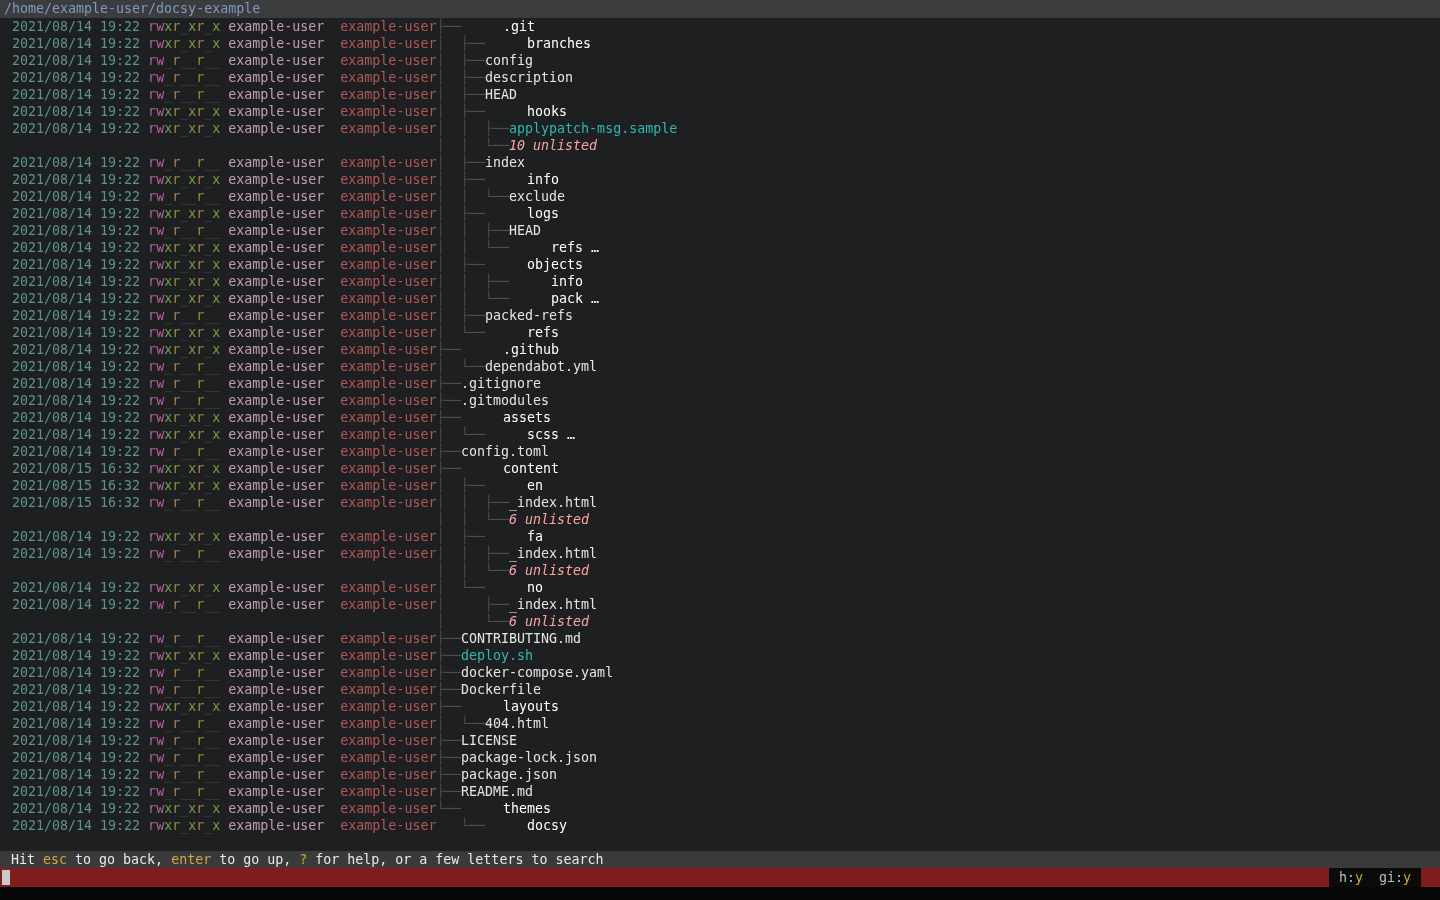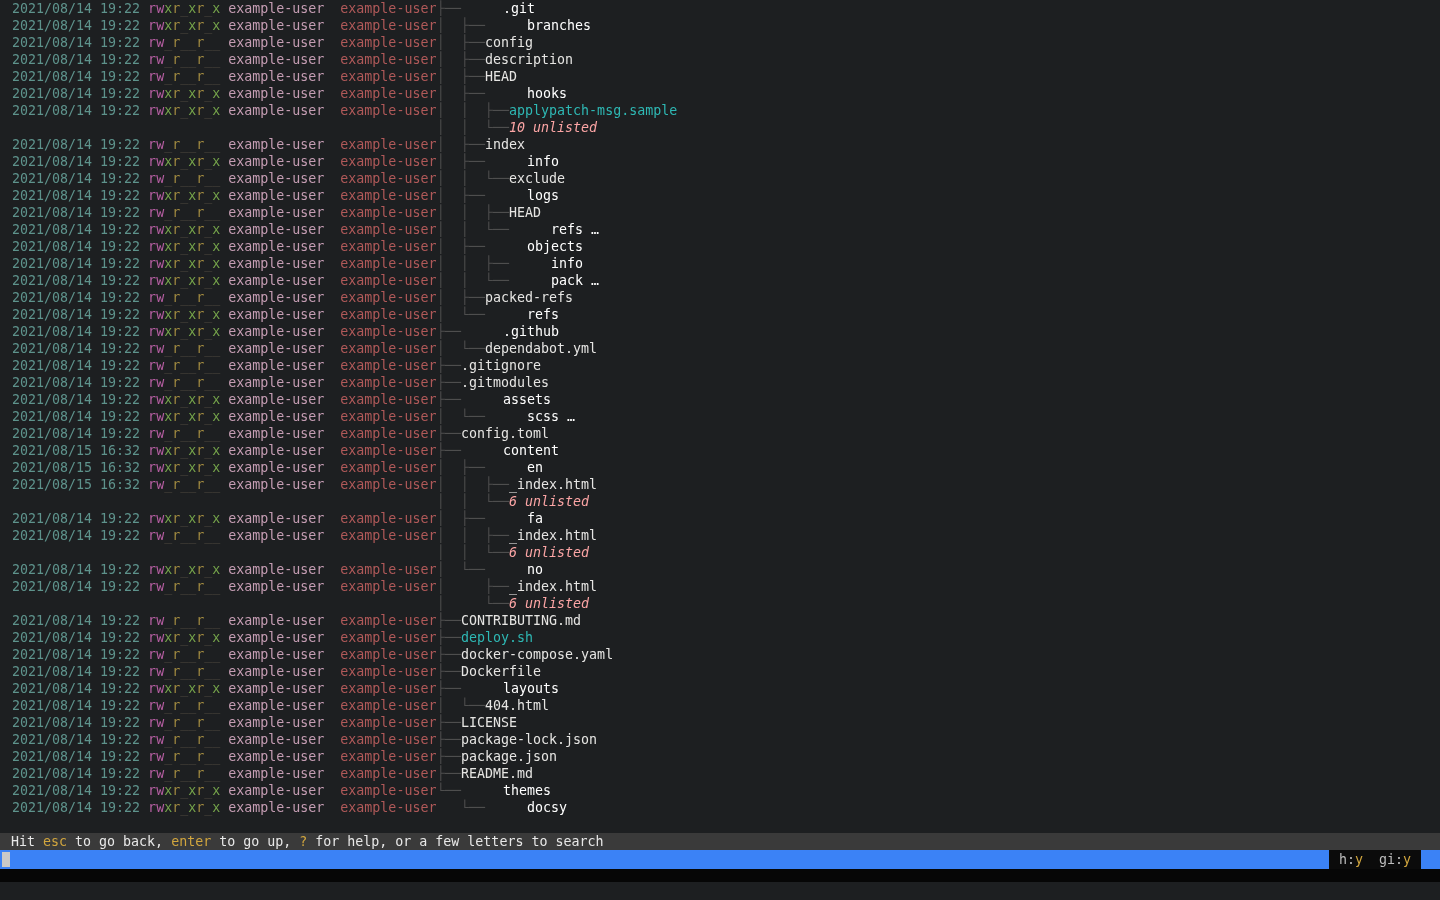--- a/index.html
+++ b/index.html
@@ -34,34 +34,35 @@
   .exe{color:#2eb8b4;}
   .unl{color:#fca5a5;font-style:italic;}
   
   .statusbar{
     height:17px;line-height:17px;flex:none;
     background:#3a3a3a;color:#e8e8e8;
     padding-left:11px;white-space:pre;
   }
   .key{color:#d2a63e;}
   
-  .inputline{height:19px;flex:none;background:#3b82f6;position:relative;}
+  .inputline{height:19px;flex:none;background:#7f1d1d;position:relative;}
   .cursor{position:absolute;left:2px;top:2px;width:8px;height:15px;background:#c9c9c9;}
   .flags{
     position:absolute;right:19px;top:0;height:19px;line-height:19px;
     background:#0b0b0b;color:#bdbdbd;padding:0 10px;white-space:pre;
   }
   .flagval{color:#d2a63e;}
   .bottomstrip{height:13px;flex:none;background:#060606;}
 </style>
 </head>
 <body>
 
 <div class="screen">
 
+  <div class="topbar"><span>/home/example-user/docsy-example</span></div>
 
   <div class="rows">
       <div class="row"><span class="left"><span class="date"> 2021/08/14 19:22 </span><span><span class="po">r</span><span class="po">w</span><span class="px">x</span><span class="pr">r</span><span class="pu">_</span><span class="px">x</span><span class="pr">r</span><span class="pu">_</span><span class="px">x</span></span><span class="owner"> example-user</span><span class="group">  example-user</span></span><span class="treecell"><span class="pfx">├──</span><span class="dir">.git</span></span></div>
       <div class="row"><span class="left"><span class="date"> 2021/08/14 19:22 </span><span><span class="po">r</span><span class="po">w</span><span class="px">x</span><span class="pr">r</span><span class="pu">_</span><span class="px">x</span><span class="pr">r</span><span class="pu">_</span><span class="px">x</span></span><span class="owner"> example-user</span><span class="group">  example-user</span></span><span class="treecell"><span class="pfx">│  ├──</span><span class="dir">branches</span></span></div>
       <div class="row"><span class="left"><span class="date"> 2021/08/14 19:22 </span><span><span class="po">r</span><span class="po">w</span><span class="pu">_</span><span class="pr">r</span><span class="pu">_</span><span class="pu">_</span><span class="pr">r</span><span class="pu">_</span><span class="pu">_</span></span><span class="owner"> example-user</span><span class="group">  example-user</span></span><span class="treecell"><span class="pfx">│  ├──</span><span class="file">config</span></span></div>
       <div class="row"><span class="left"><span class="date"> 2021/08/14 19:22 </span><span><span class="po">r</span><span class="po">w</span><span class="pu">_</span><span class="pr">r</span><span class="pu">_</span><span class="pu">_</span><span class="pr">r</span><span class="pu">_</span><span class="pu">_</span></span><span class="owner"> example-user</span><span class="group">  example-user</span></span><span class="treecell"><span class="pfx">│  ├──</span><span class="file">description</span></span></div>
       <div class="row"><span class="left"><span class="date"> 2021/08/14 19:22 </span><span><span class="po">r</span><span class="po">w</span><span class="pu">_</span><span class="pr">r</span><span class="pu">_</span><span class="pu">_</span><span class="pr">r</span><span class="pu">_</span><span class="pu">_</span></span><span class="owner"> example-user</span><span class="group">  example-user</span></span><span class="treecell"><span class="pfx">│  ├──</span><span class="file">HEAD</span></span></div>
       <div class="row"><span class="left"><span class="date"> 2021/08/14 19:22 </span><span><span class="po">r</span><span class="po">w</span><span class="px">x</span><span class="pr">r</span><span class="pu">_</span><span class="px">x</span><span class="pr">r</span><span class="pu">_</span><span class="px">x</span></span><span class="owner"> example-user</span><span class="group">  example-user</span></span><span class="treecell"><span class="pfx">│  ├──</span><span class="dir">hooks</span></span></div>
       <div class="row"><span class="left"><span class="date"> 2021/08/14 19:22 </span><span><span class="po">r</span><span class="po">w</span><span class="px">x</span><span class="pr">r</span><span class="pu">_</span><span class="px">x</span><span class="pr">r</span><span class="pu">_</span><span class="px">x</span></span><span class="owner"> example-user</span><span class="group">  example-user</span></span><span class="treecell"><span class="pfx">│  │  ├──</span><span class="exe">applypatch-msg.sample</span></span></div>
       <div class="row"><span class="left"></span><span class="treecell"><span class="pfx">│  │  └──</span><span class="unl">10 unlisted</span></span></div>

